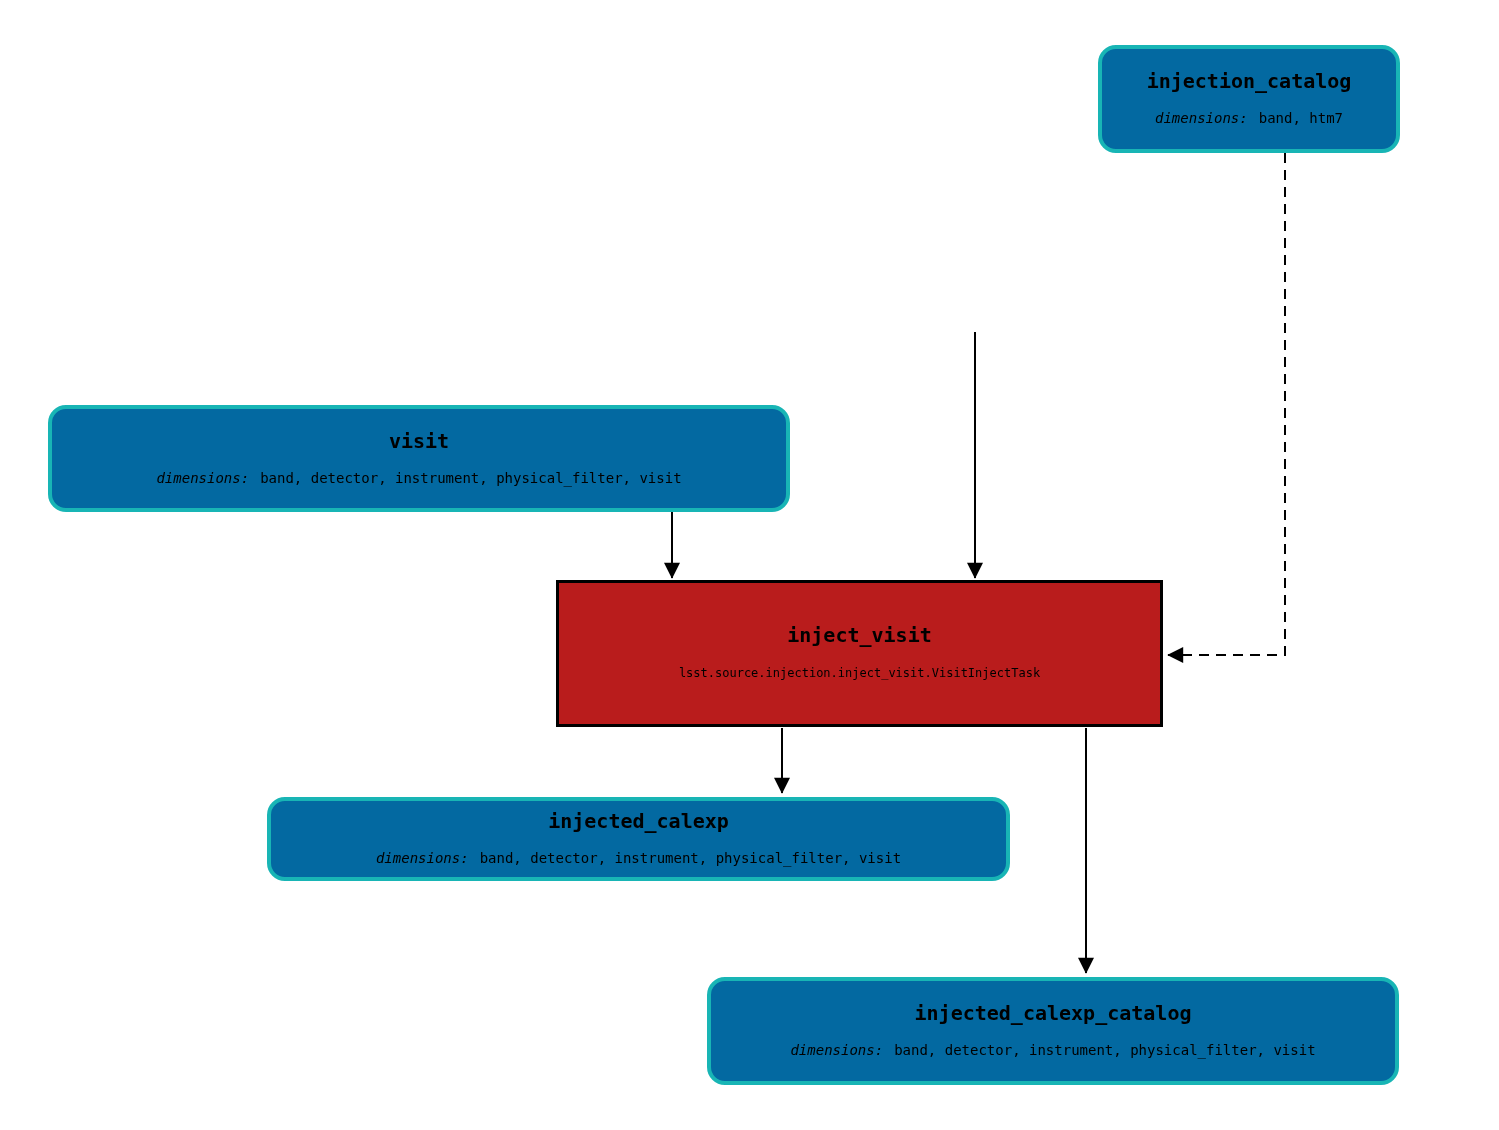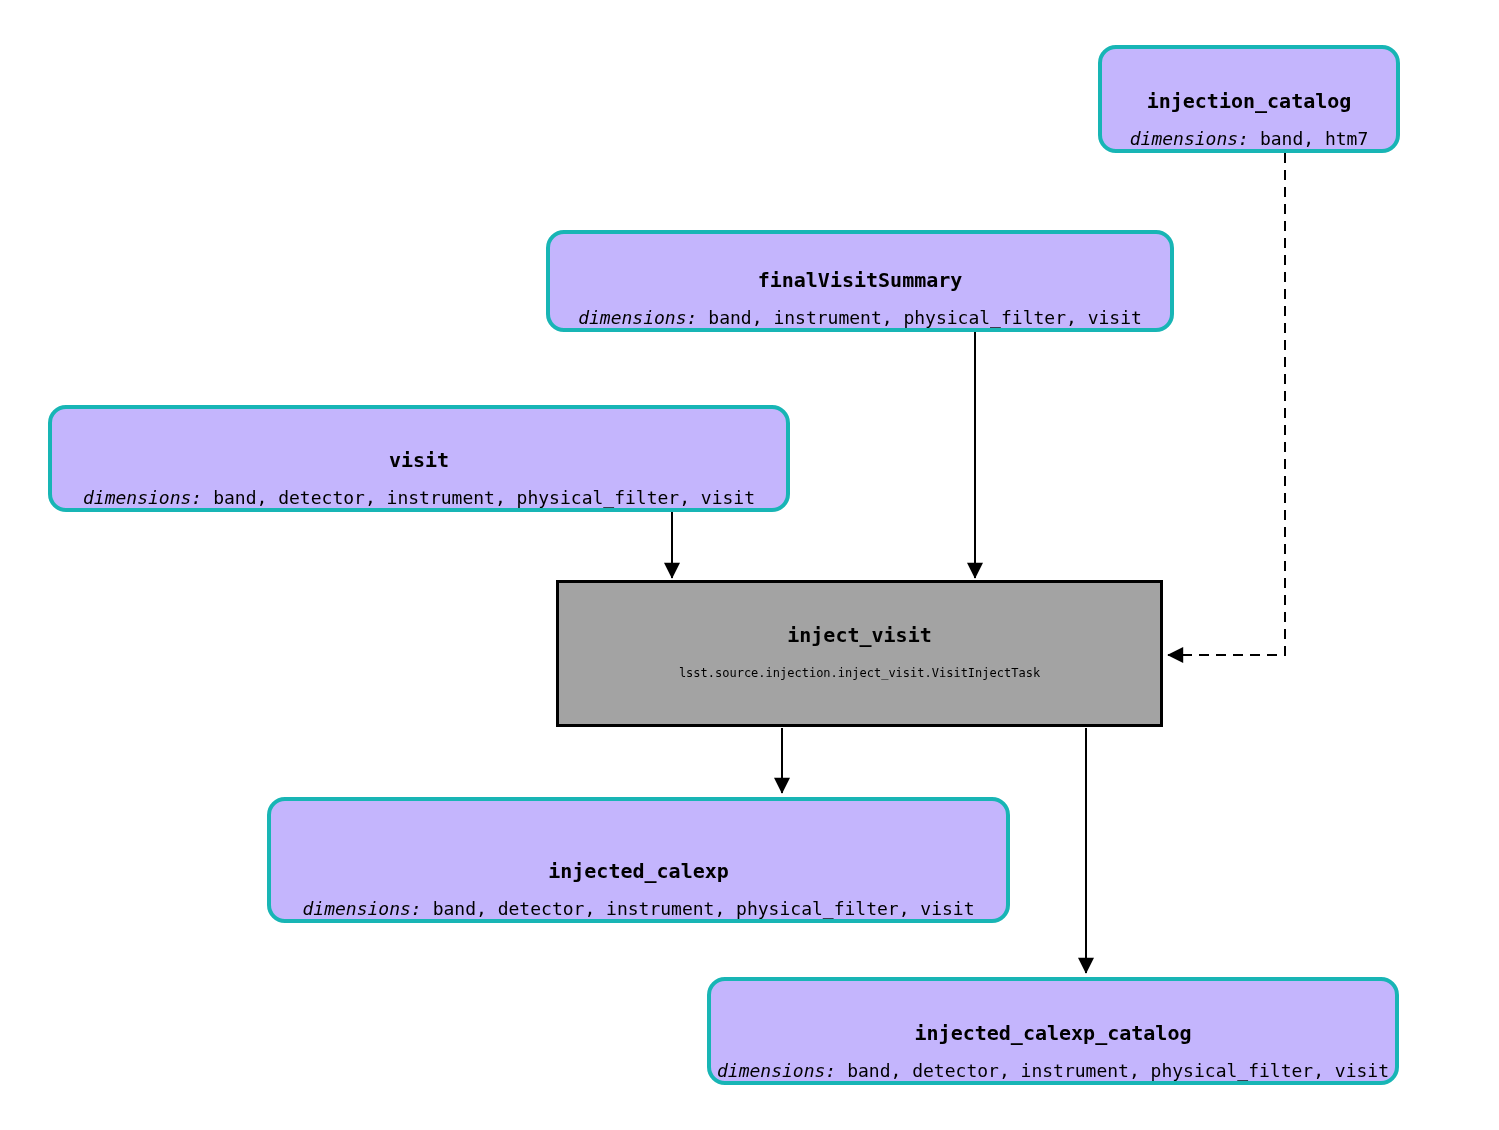--- a/index.html
+++ b/index.html
@@ -28,43 +28,42 @@
     box-sizing: border-box;
     display: flex;
     flex-direction: column;
     justify-content: center;
     align-items: center;
     gap: 15px;
     text-align: center;
     color: #000000;
   }
   .node.dataset {
-    background: #c4b5fd;
+    background: #0369a1;
     border: 4px solid #18b5b5;
     border-radius: 18px;
-    justify-content: flex-end;
   }
   .node.task {
-    background: #a3a3a3;
+    background: #b91c1c;
     border: 3px solid #000000;
     border-radius: 0;
   }
   .node .title {
     font-weight: bold;
     font-size: 20px;
     line-height: 24px;
     white-space: nowrap;
   }
   .node .taskclass {
     font-size: 12px;
     line-height: 21px;
     white-space: nowrap;
   }
   .node .dims {
-    font-size: 18px;
+    font-size: 14px;
     line-height: 21px;
     white-space: nowrap;
   }
   .node .dimlabel {
     font-style: italic;
     margin-right: 11px;
   }
 </style>
 </head>
 <body>
@@ -84,40 +83,34 @@
     <path d="M1086,728 L1086,973" fill="none" stroke="#000000" stroke-width="2" marker-end="url(#arrowhead)"></path>
   </svg>
 
   <div class="node dataset" style="left:1098px; top:45px; width:302px; height:108px">
     <div class="title">injection_catalog</div>
     <div class="dims">
       <span class="dimlabel">dimensions:</span><span>band, htm7</span>
     </div>
   </div>
 
-  <div class="node dataset" style="left:546px; top:230px; width:628px; height:102px">
-    <div class="title">finalVisitSummary</div>
-    <div class="dims">
-      <span class="dimlabel">dimensions:</span><span>band, instrument, physical_filter, visit</span>
-    </div>
-  </div>
 
   <div class="node dataset" style="left:48px; top:405px; width:742px; height:107px">
     <div class="title">visit</div>
     <div class="dims">
       <span class="dimlabel">dimensions:</span><span>band, detector, instrument, physical_filter, visit</span>
     </div>
   </div>
 
   <div class="node task" style="left:556px; top:580px; width:607px; height:147px; gap:16px">
     <div class="title">inject_visit</div>
     <div class="taskclass">lsst.source.injection.inject_visit.VisitInjectTask</div>
   </div>
 
-  <div class="node dataset" style="left:267px; top:797px; width:743px; height:126px">
+  <div class="node dataset" style="left:267px; top:797px; width:743px; height:84px">
     <div class="title">injected_calexp</div>
     <div class="dims">
       <span class="dimlabel">dimensions:</span><span>band, detector, instrument, physical_filter, visit</span>
     </div>
   </div>
 
   <div class="node dataset" style="left:707px; top:977px; width:692px; height:108px">
     <div class="title">injected_calexp_catalog</div>
     <div class="dims">
       <span class="dimlabel">dimensions:</span><span>band, detector, instrument, physical_filter, visit</span>

